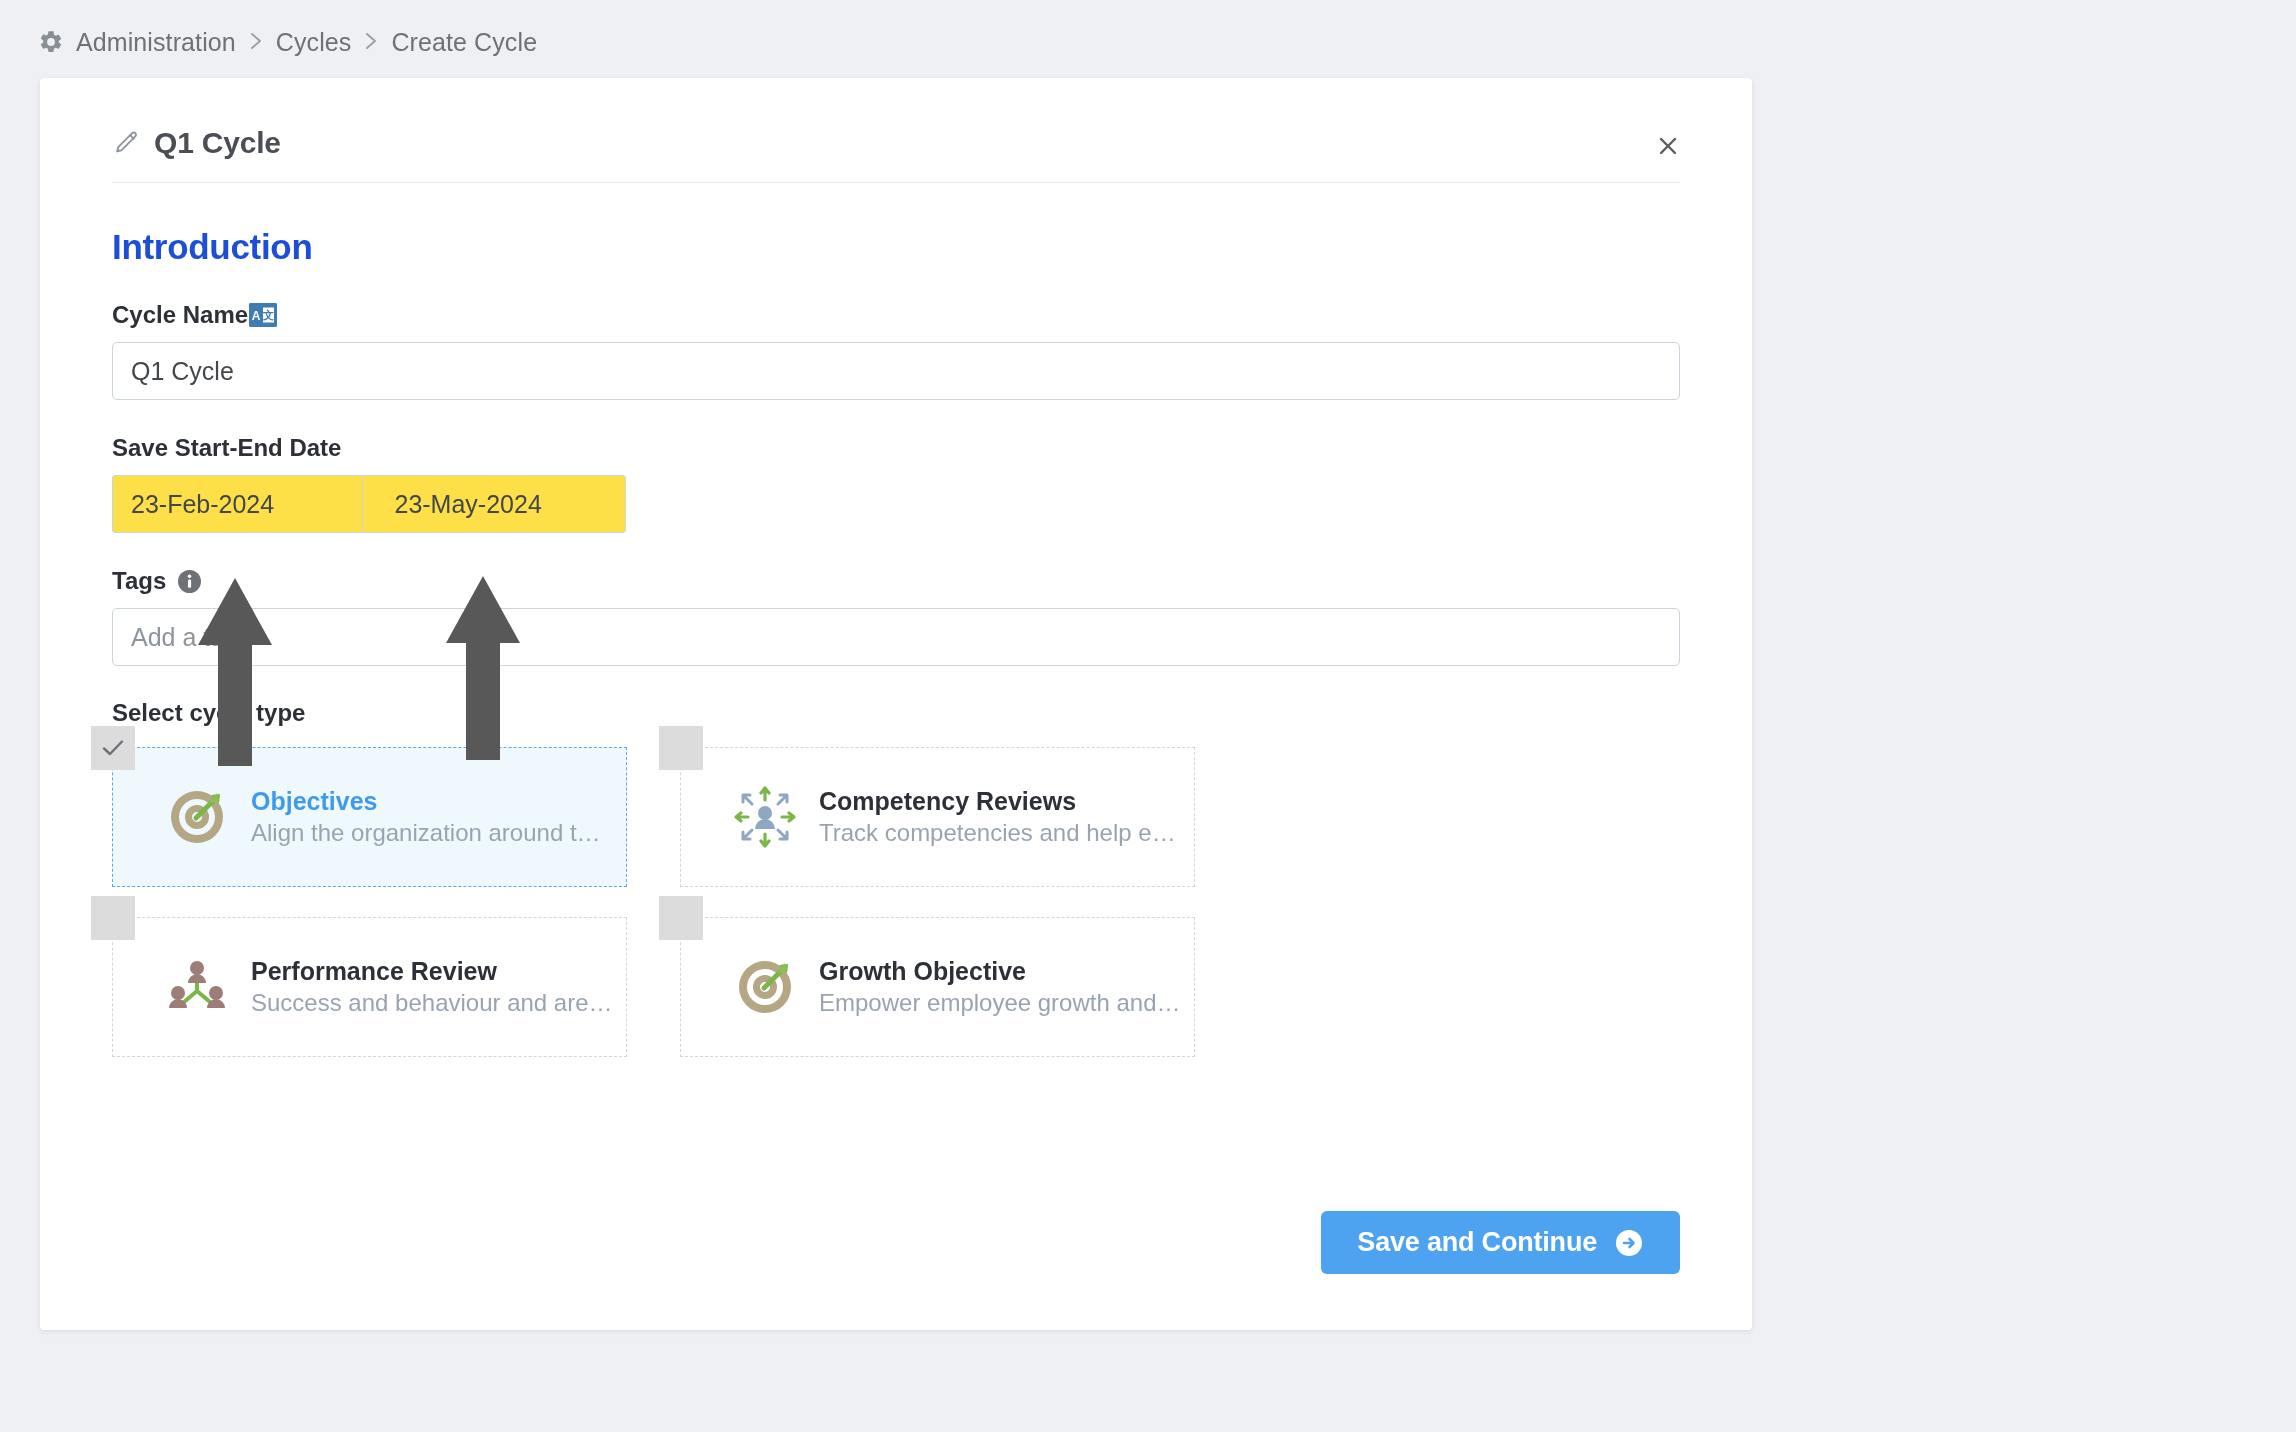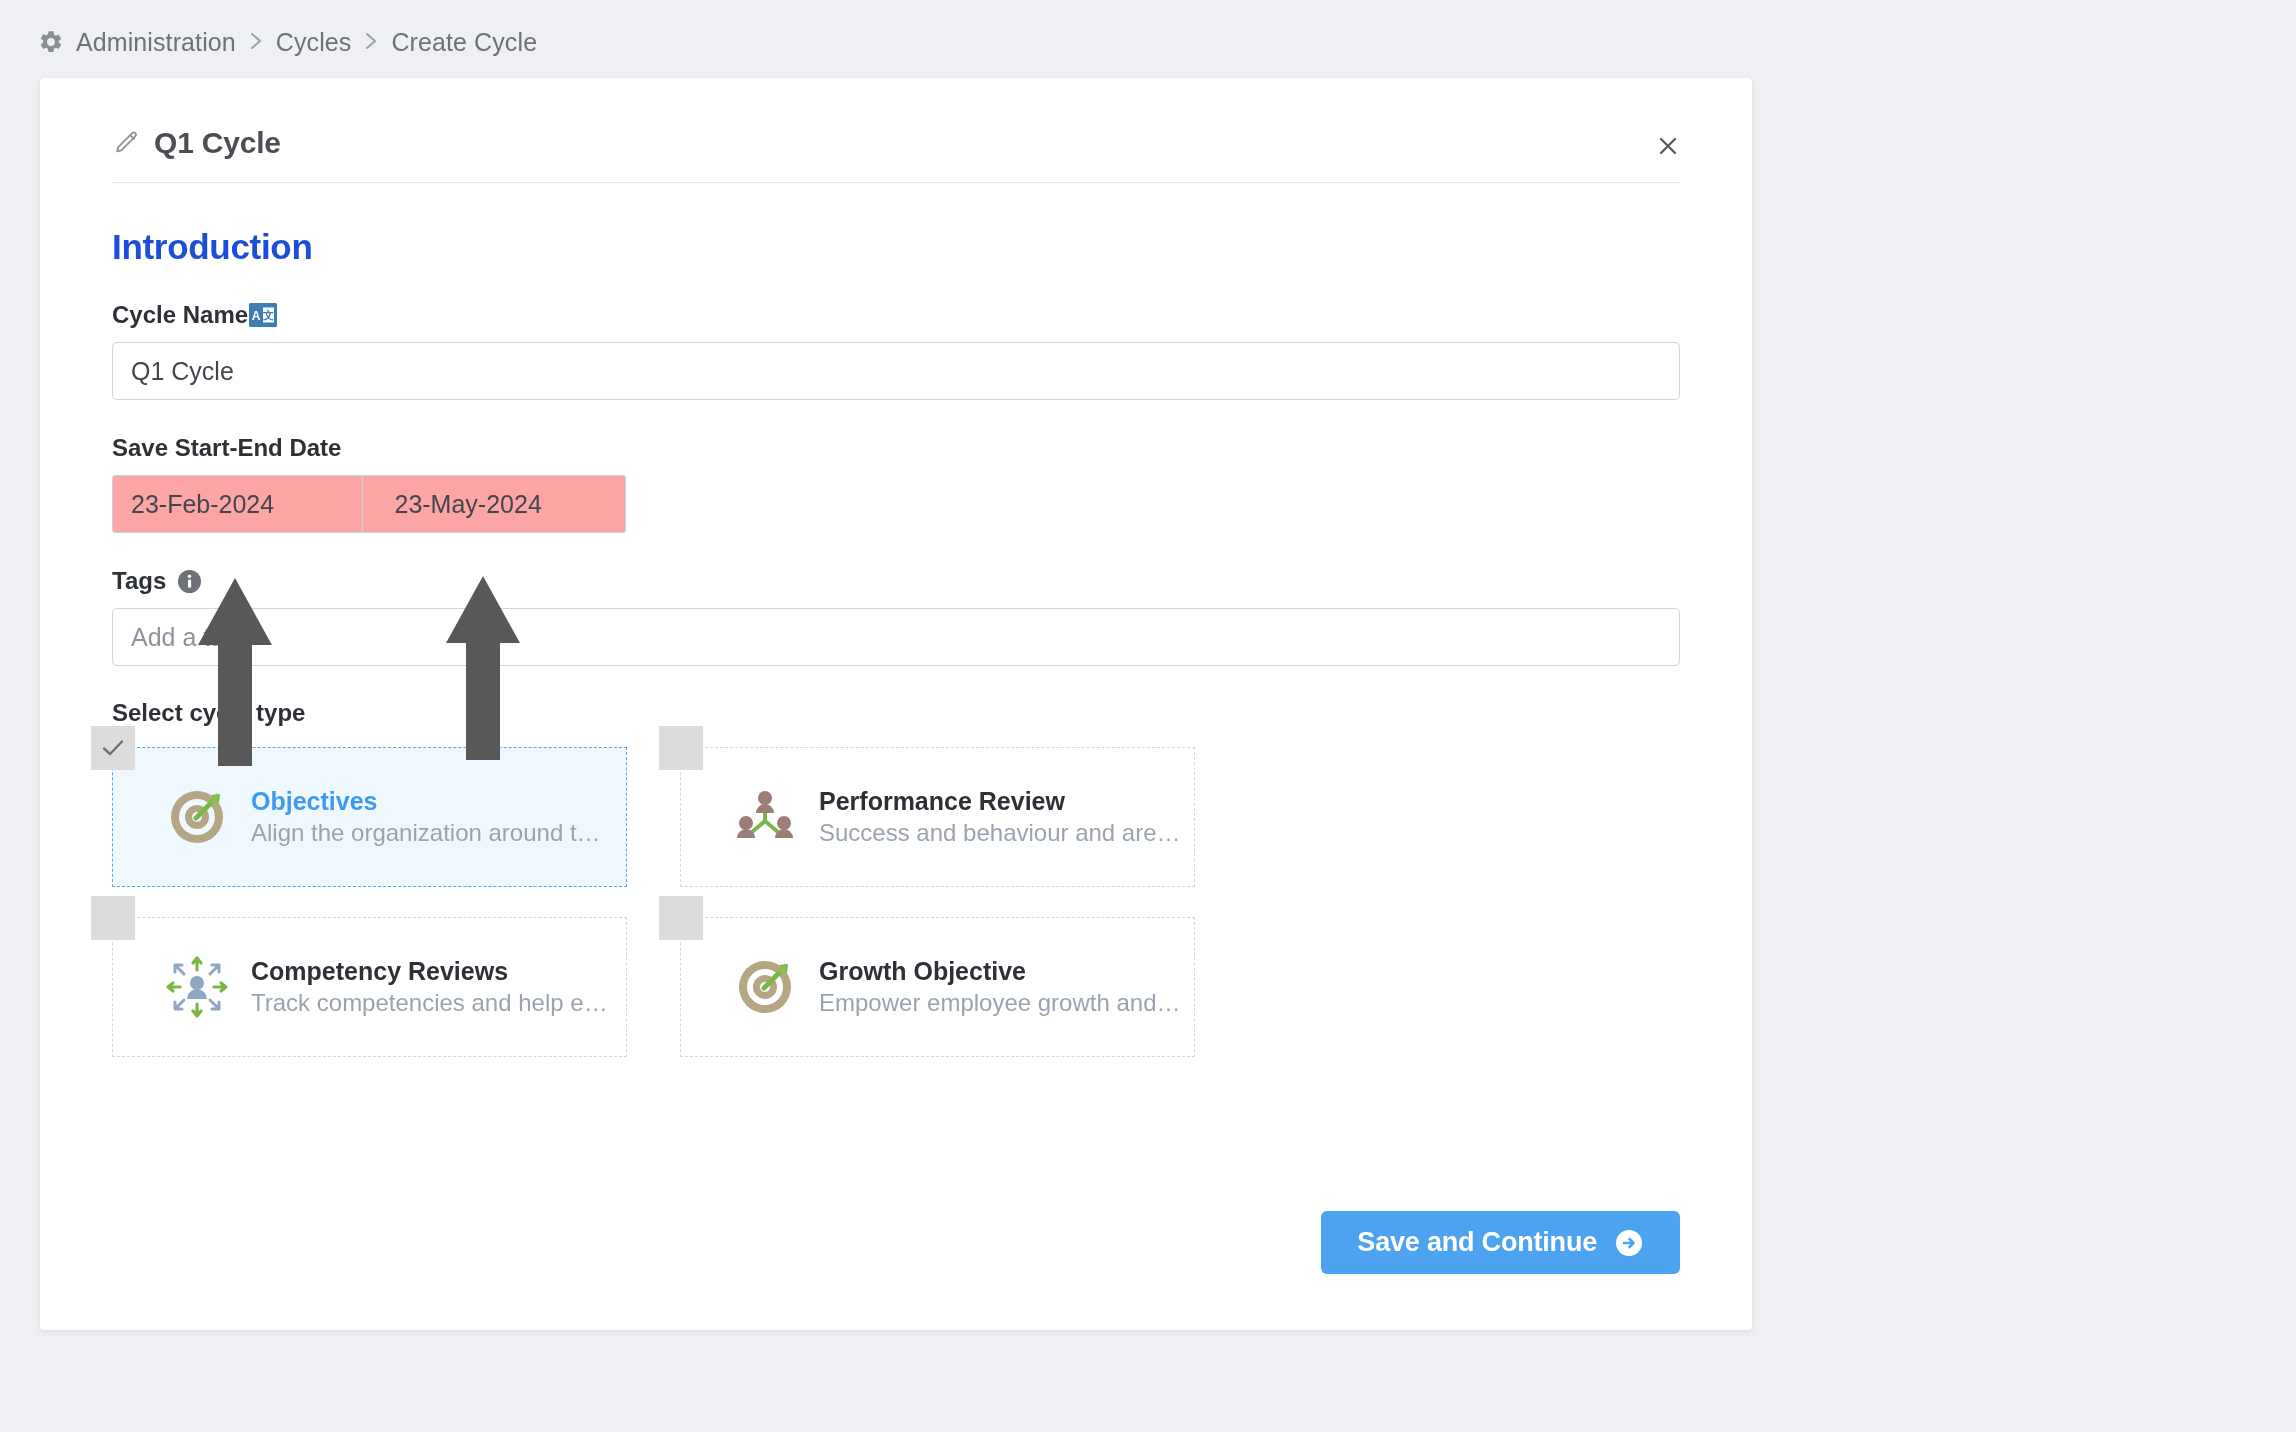--- a/index.html
+++ b/index.html
@@ -159,21 +159,21 @@
   }
   .text-input::placeholder { color: #8e949c; }
 
   .date-row {
     margin-top: 13px;
     display: flex;
     width: 512px;
     border: 1px solid #ccd4e0;
     border-radius: 3px;
     overflow: hidden;
-    background: #fca5a5;
+    background: #fde047;
     gap: 13px;
   }
   .date-cell {
     height: 56px;
     line-height: 56px;
     font-size: 25px;
     color: #43474d;
     padding: 0 18px;
     box-sizing: border-box;
     cursor: pointer;
@@ -399,54 +399,54 @@
         <span class="card-text">
           <span class="card-title accent">Objectives</span>
           <span class="card-desc">Align the organization around t…</span>
         </span>
       </div>
 
       <div class="type-card">
         <span class="card-check"></span>
         <span class="card-icon">
           <svg viewBox="0 0 64 64" width="64" height="64">
-            <path d="M32 27 L32 36 M32 36 L19 47 M32 36 L45 47" stroke="#7ab648" stroke-width="4" stroke-linecap="round" fill="none"></path>
-            <circle cx="32" cy="13" r="7" fill="#9d7d77"></circle>
-            <path d="M23 28a9 9 0 0 1 18 0z" fill="#9d7d77"></path>
-            <circle cx="13" cy="38" r="7" fill="#9d7d77"></circle>
-            <path d="M4 53a9 9 0 0 1 18 0z" fill="#9d7d77"></path>
-            <circle cx="51" cy="38" r="7" fill="#9d7d77"></circle>
-            <path d="M42 53a9 9 0 0 1 18 0z" fill="#9d7d77"></path>
-          </svg>
-        </span>
-        <span class="card-text">
-          <span class="card-title">Performance Review</span>
-          <span class="card-desc">Success and behaviour and are…</span>
-        </span>
-      </div>
-
-      <div class="type-card">
-        <span class="card-check"></span>
-        <span class="card-icon">
-          <svg viewBox="0 0 64 64" width="64" height="64">
             <circle cx="32" cy="28" r="7" fill="#8fa7c0"></circle>
             <path d="M22 44a10 10 0 0 1 20 0z" fill="#8fa7c0"></path>
             <path d="M32 3 L32 15 M32 3 L28 8 M32 3 L36 8" stroke="#7ab648" stroke-width="3.2" stroke-linecap="round" fill="none"></path>
             <path d="M32 61 L32 49 M32 61 L28 56 M32 61 L36 56" stroke="#7ab648" stroke-width="3.2" stroke-linecap="round" fill="none"></path>
             <path d="M3 32 L15 32 M3 32 L8 28 M3 32 L8 36" stroke="#7ab648" stroke-width="3.2" stroke-linecap="round" fill="none"></path>
             <path d="M61 32 L49 32 M61 32 L56 28 M61 32 L56 36" stroke="#7ab648" stroke-width="3.2" stroke-linecap="round" fill="none"></path>
             <path d="M10 10 L19 19 M10 10 L10 17 M10 10 L17 10" stroke="#8fa7c0" stroke-width="3" stroke-linecap="round" fill="none"></path>
             <path d="M54 10 L45 19 M54 10 L54 17 M54 10 L47 10" stroke="#8fa7c0" stroke-width="3" stroke-linecap="round" fill="none"></path>
             <path d="M10 54 L19 45 M10 54 L10 47 M10 54 L17 54" stroke="#8fa7c0" stroke-width="3" stroke-linecap="round" fill="none"></path>
             <path d="M54 54 L45 45 M54 54 L54 47 M54 54 L47 54" stroke="#8fa7c0" stroke-width="3" stroke-linecap="round" fill="none"></path>
           </svg>
         </span>
         <span class="card-text">
           <span class="card-title">Competency Reviews</span>
           <span class="card-desc">Track competencies and help e…</span>
+        </span>
+      </div>
+
+      <div class="type-card">
+        <span class="card-check"></span>
+        <span class="card-icon">
+          <svg viewBox="0 0 64 64" width="64" height="64">
+            <path d="M32 27 L32 36 M32 36 L19 47 M32 36 L45 47" stroke="#7ab648" stroke-width="4" stroke-linecap="round" fill="none"></path>
+            <circle cx="32" cy="13" r="7" fill="#9d7d77"></circle>
+            <path d="M23 28a9 9 0 0 1 18 0z" fill="#9d7d77"></path>
+            <circle cx="13" cy="38" r="7" fill="#9d7d77"></circle>
+            <path d="M4 53a9 9 0 0 1 18 0z" fill="#9d7d77"></path>
+            <circle cx="51" cy="38" r="7" fill="#9d7d77"></circle>
+            <path d="M42 53a9 9 0 0 1 18 0z" fill="#9d7d77"></path>
+          </svg>
+        </span>
+        <span class="card-text">
+          <span class="card-title">Performance Review</span>
+          <span class="card-desc">Success and behaviour and are…</span>
         </span>
       </div>
 
       <div class="type-card">
         <span class="card-check"></span>
         <span class="card-icon">
           <svg viewBox="0 0 64 64" width="64" height="64">
             <path d="M32 6a26 26 0 1 0 0 52 26 26 0 0 0 0-52zm0 8a18 18 0 1 1 0 36 18 18 0 0 1 0-36z" fill="#b5a684"></path>
             <path d="M32 20a12 12 0 1 0 0 24 12 12 0 0 0 0-24zm0 7a5 5 0 1 1 0 10 5 5 0 0 1 0-10z" fill="#b5a684"></path>
             <path d="M31 33 L50 14" stroke="#7ab648" stroke-width="5" stroke-linecap="round" fill="none"></path>

